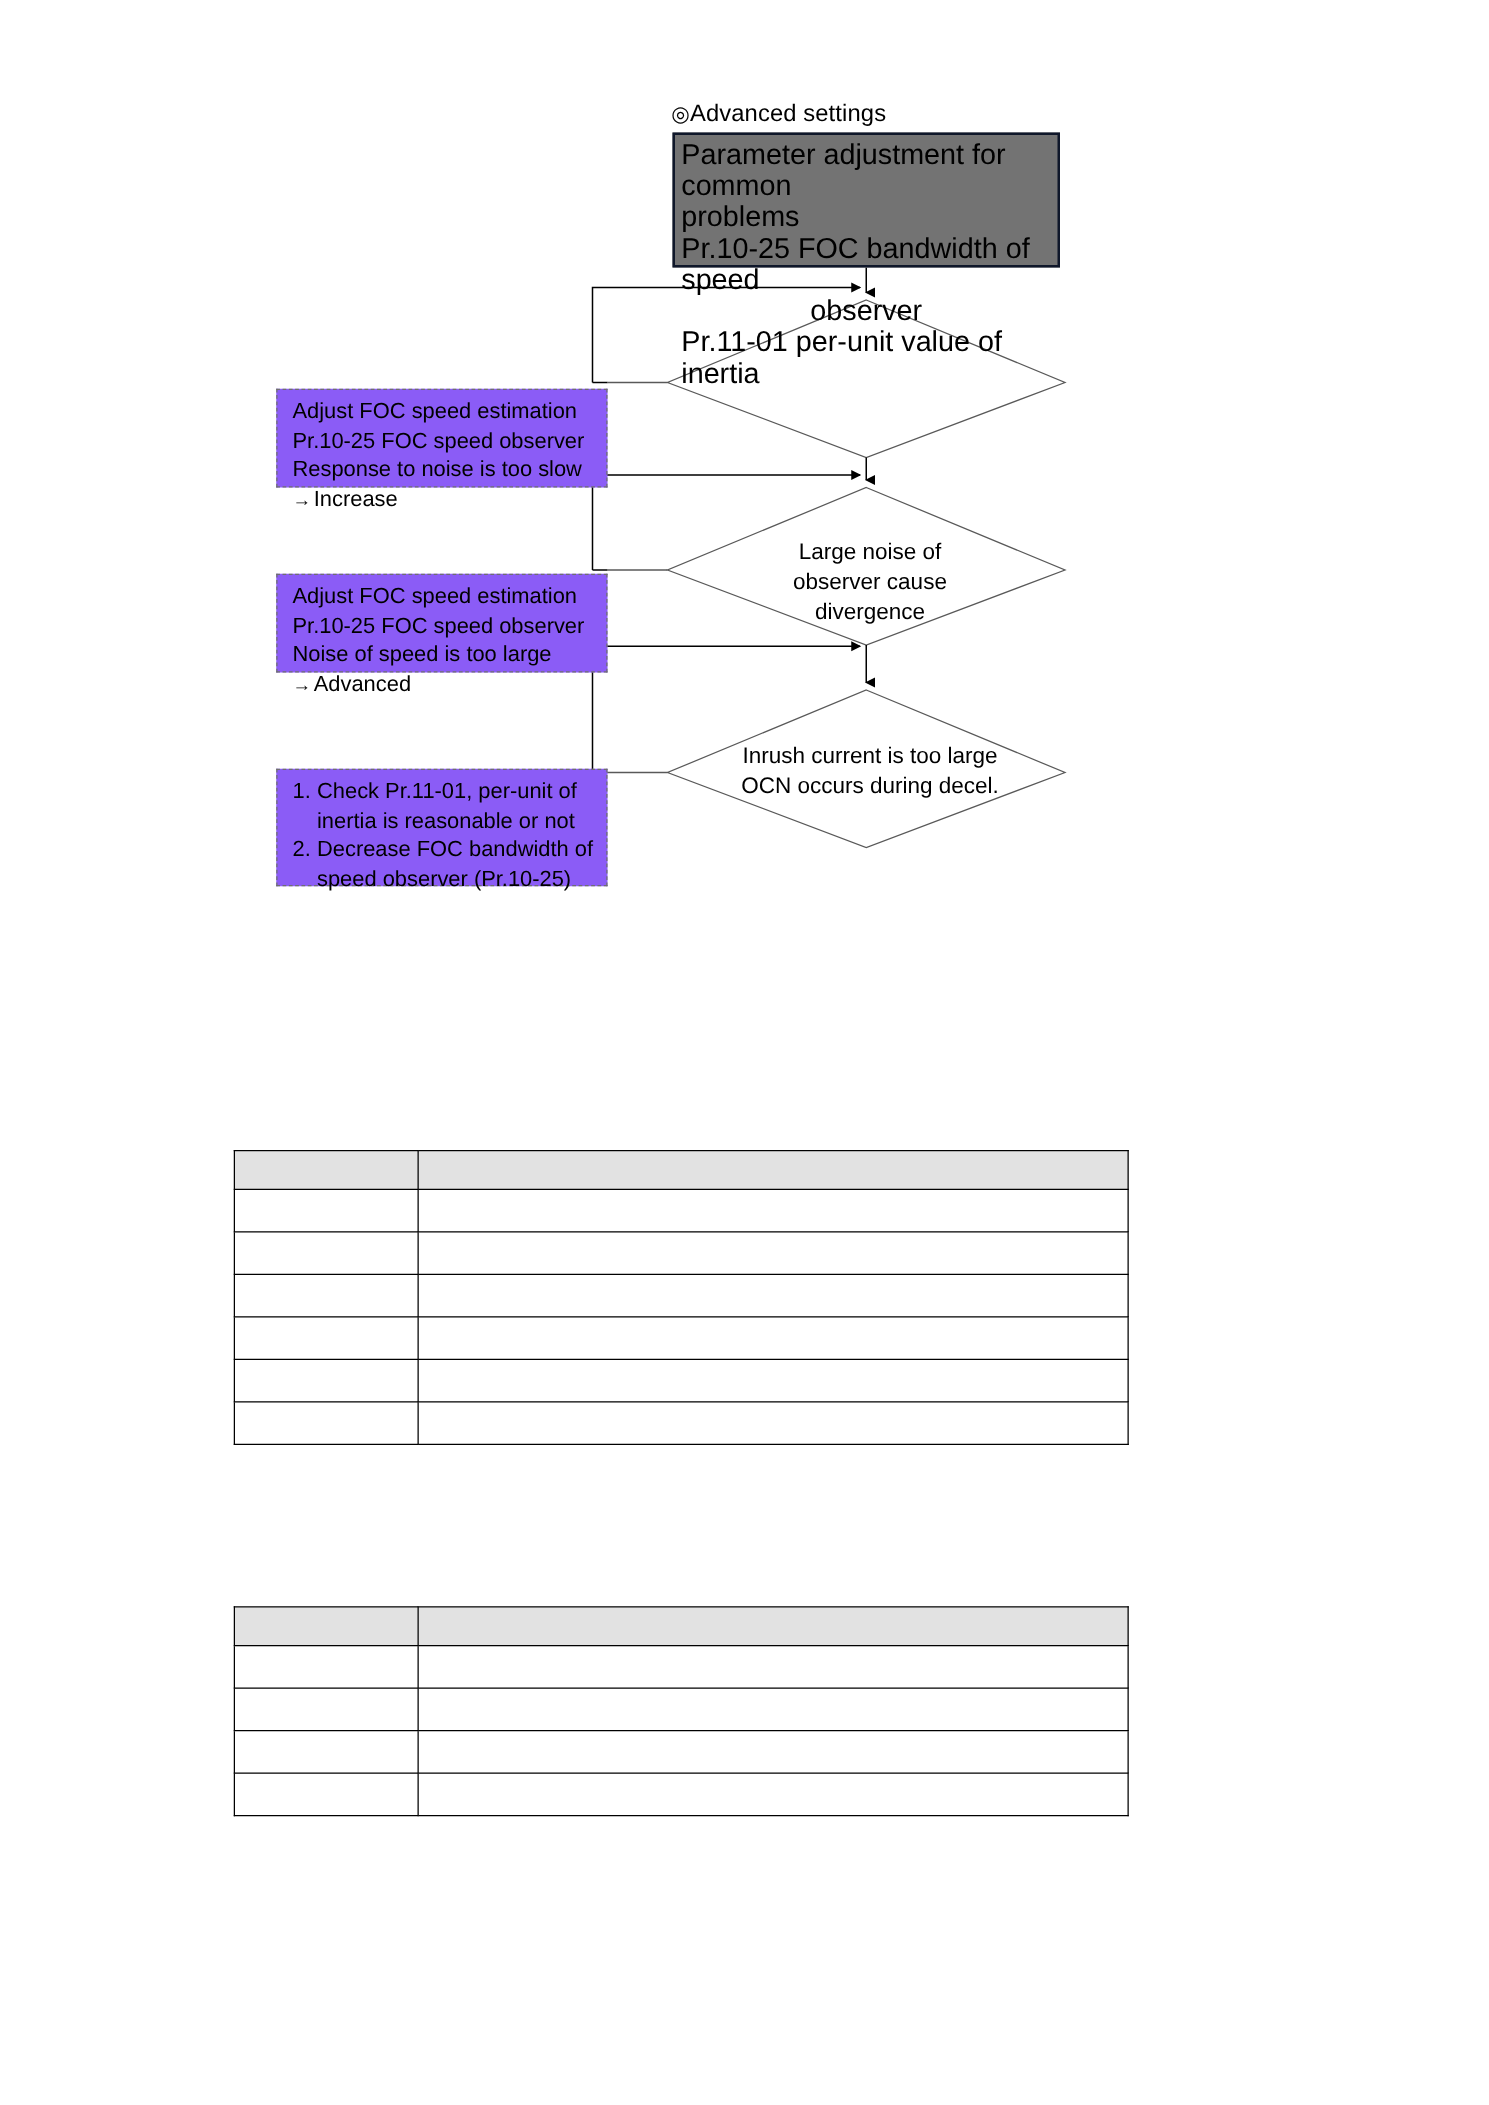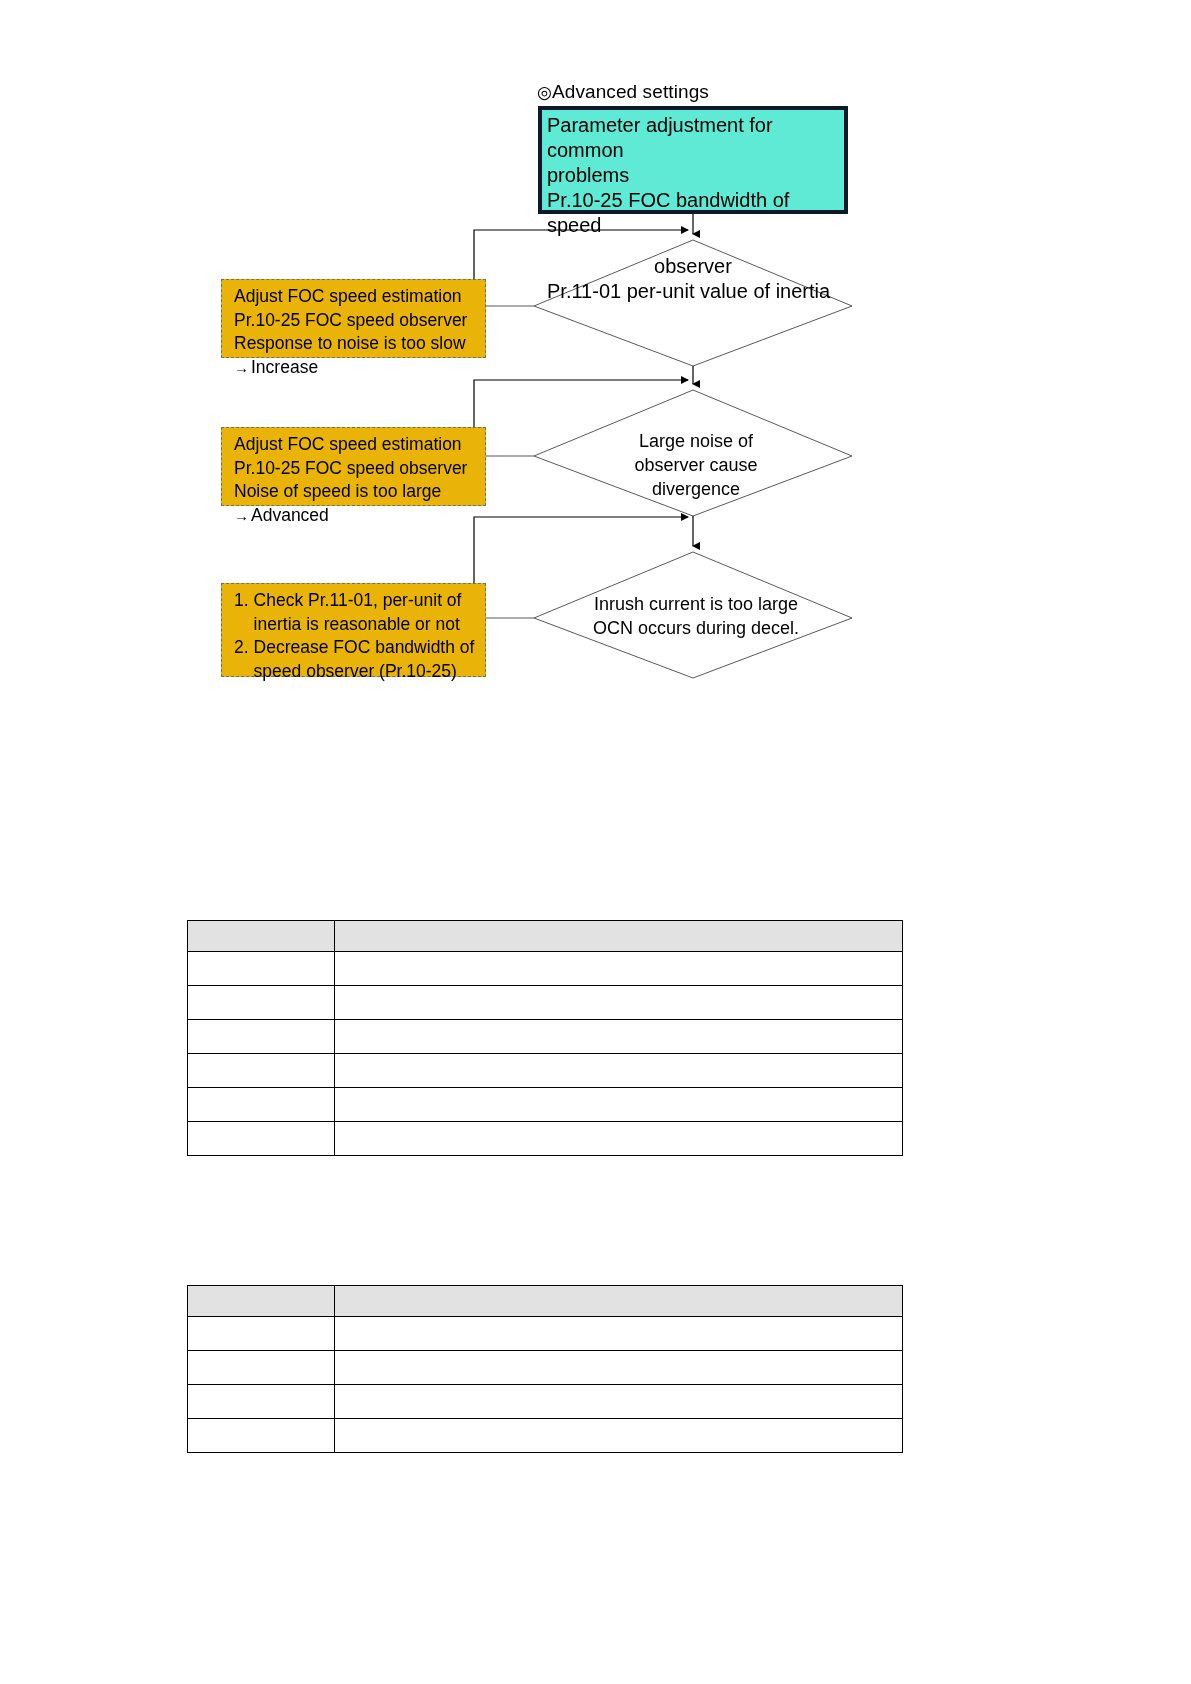--- a/index.html
+++ b/index.html
@@ -33,37 +33,38 @@
     letter-spacing: .1px;
   }
   .heading .bullet { font-size: 17px; }
 
   .solid-box {
     position: absolute;
     left: 522px;
     top: 106px;
     width: 310px;
     height: 108px;
-    border: 4px solid #0f172a;
+    border: 2px solid #0f172a;
     box-sizing: border-box;
-    background: #5eead4;
+    background: #737373;
     padding: 3px 5px 0 5px;
-    font-size: 20px;
+    font-size: 23px;
     line-height: 25px;
   }
-  .solid-box .ctr { text-align: center; margin-top: 16px; }
+  .solid-box .ctr { text-align: center; }
 
   .dbox {
     position: absolute;
     border: 1px dashed #6f6f6f;
     box-sizing: border-box;
-    background: #eab308;
+    background: #8b5cf6;
     font-size: 17.5px;
     line-height: 23.5px;
     padding: 5px 8px 6px 12px;
+    margin-top: 32px;
   }
   #dbox-1 { left: 205px; top: 279px; width: 265px; height: 79px; }
   #dbox-2 { left: 205px; top: 427px; width: 265px; height: 79px; }
   #dbox-3 { left: 205px; top: 583px; width: 265px; height: 94px; }
 
   .arrow-line { white-space: nowrap; }
   .arrow-line .ar { font-size: 15px; padding-right: 2px; }
 
   .numlist { margin: 0; padding: 0; list-style: none; }
   .numlist li {

